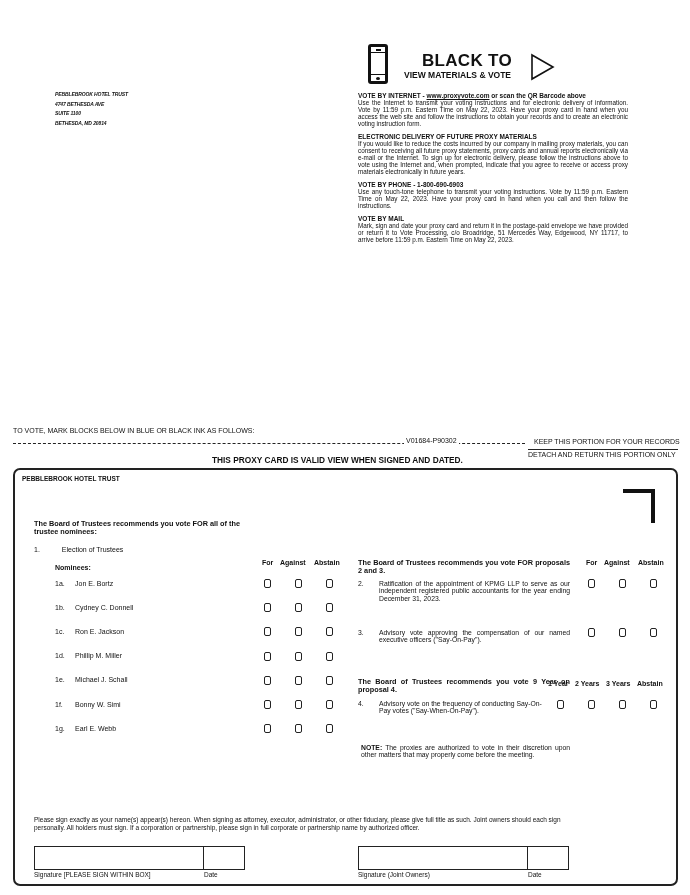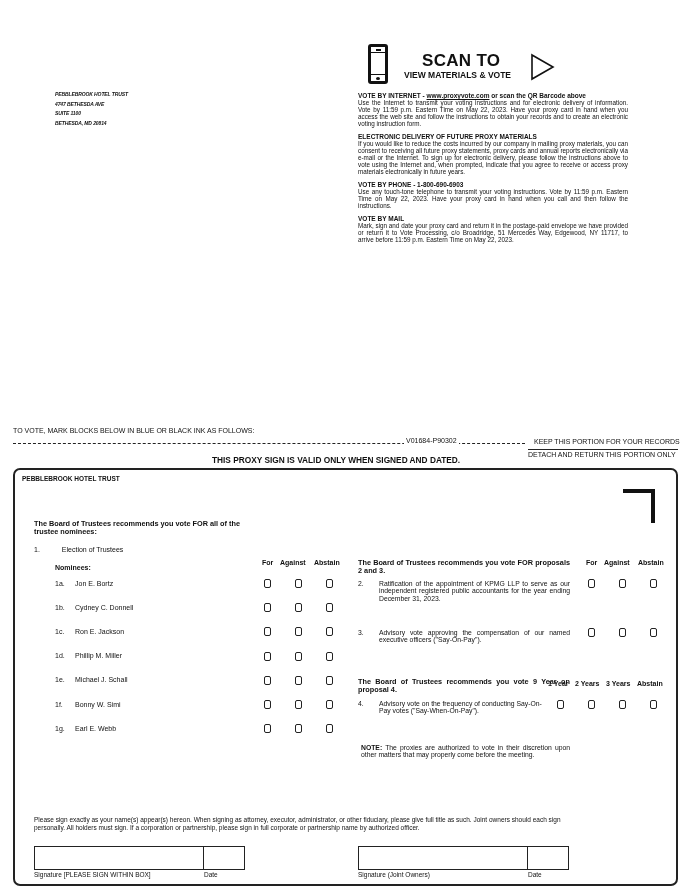--- a/index.html
+++ b/index.html
@@ -54,21 +54,21 @@
   <div>4747 BETHESDA AVE</div>
   <div>SUITE 1100</div>
   <div>BETHESDA, MD 20814</div>
 </div>
 
 <div class="abs phone">
   <div class="spk"></div>
     <div class="scr"></div>
     <div class="btn"></div>
 </div>
-<div class="abs scan-title">SCAN TO</div>
+<div class="abs scan-title">BLACK TO</div>
 <div class="abs scan-sub">VIEW MATERIALS &amp; VOTE</div>
 <svg class="abs arrow" width="26" height="28">
   <polygon points="2,2 23,14 2,26" fill="none" stroke="#111" stroke-width="1.6"></polygon>
 </svg>
 
 <div class="abs info">
   <h4>
     <span>VOTE BY INTERNET - </span><u>www.proxyvote.com</u><span> or scan the QR Barcode above</span>
   </h4>
   <p>Use the Internet to transmit your voting instructions and for electronic delivery of information. Vote by 11:59 p.m. Eastern Time on May 22, 2023. Have your proxy card in hand when you access the web site and follow the instructions to obtain your records and to create an electronic voting instruction form.</p>
@@ -79,21 +79,21 @@
   <h4>VOTE BY MAIL</h4>
   <p>Mark, sign and date your proxy card and return it in the postage-paid envelope we have provided or return it to Vote Processing, c/o Broadridge, 51 Mercedes Way, Edgewood, NY 11717, to arrive before 11:59 p.m. Eastern Time on May 22, 2023.</p>
 </div>
 
 <div class="abs mark-note">TO VOTE, MARK BLOCKS BELOW IN BLUE OR BLACK INK AS FOLLOWS:</div>
 <div class="abs dash"></div>
 <div class="abs ctrl">V01684-P90302</div>
 <div class="abs keep">KEEP THIS PORTION FOR YOUR RECORDS</div>
 <div class="abs dash2"></div>
 <div class="abs detach">DETACH AND RETURN THIS PORTION ONLY</div>
-<div class="abs valid">THIS PROXY SIGN IS VALID ONLY WHEN SIGNED AND DATED.</div>
+<div class="abs valid">THIS PROXY CARD IS VALID VIEW WHEN SIGNED AND DATED.</div>
 
 <div class="abs card"></div>
 <div class="abs corner"></div>
 <div class="abs co">PEBBLEBROOK HOTEL TRUST</div>
 
 <div class="abs rec1">The Board of Trustees recommends you vote FOR all of the trustee nominees:</div>
 <div class="abs item1">
   <span>1.</span><span class="title">Election of Trustees</span>
 </div>
 <div class="abs nominees">Nominees:</div>

